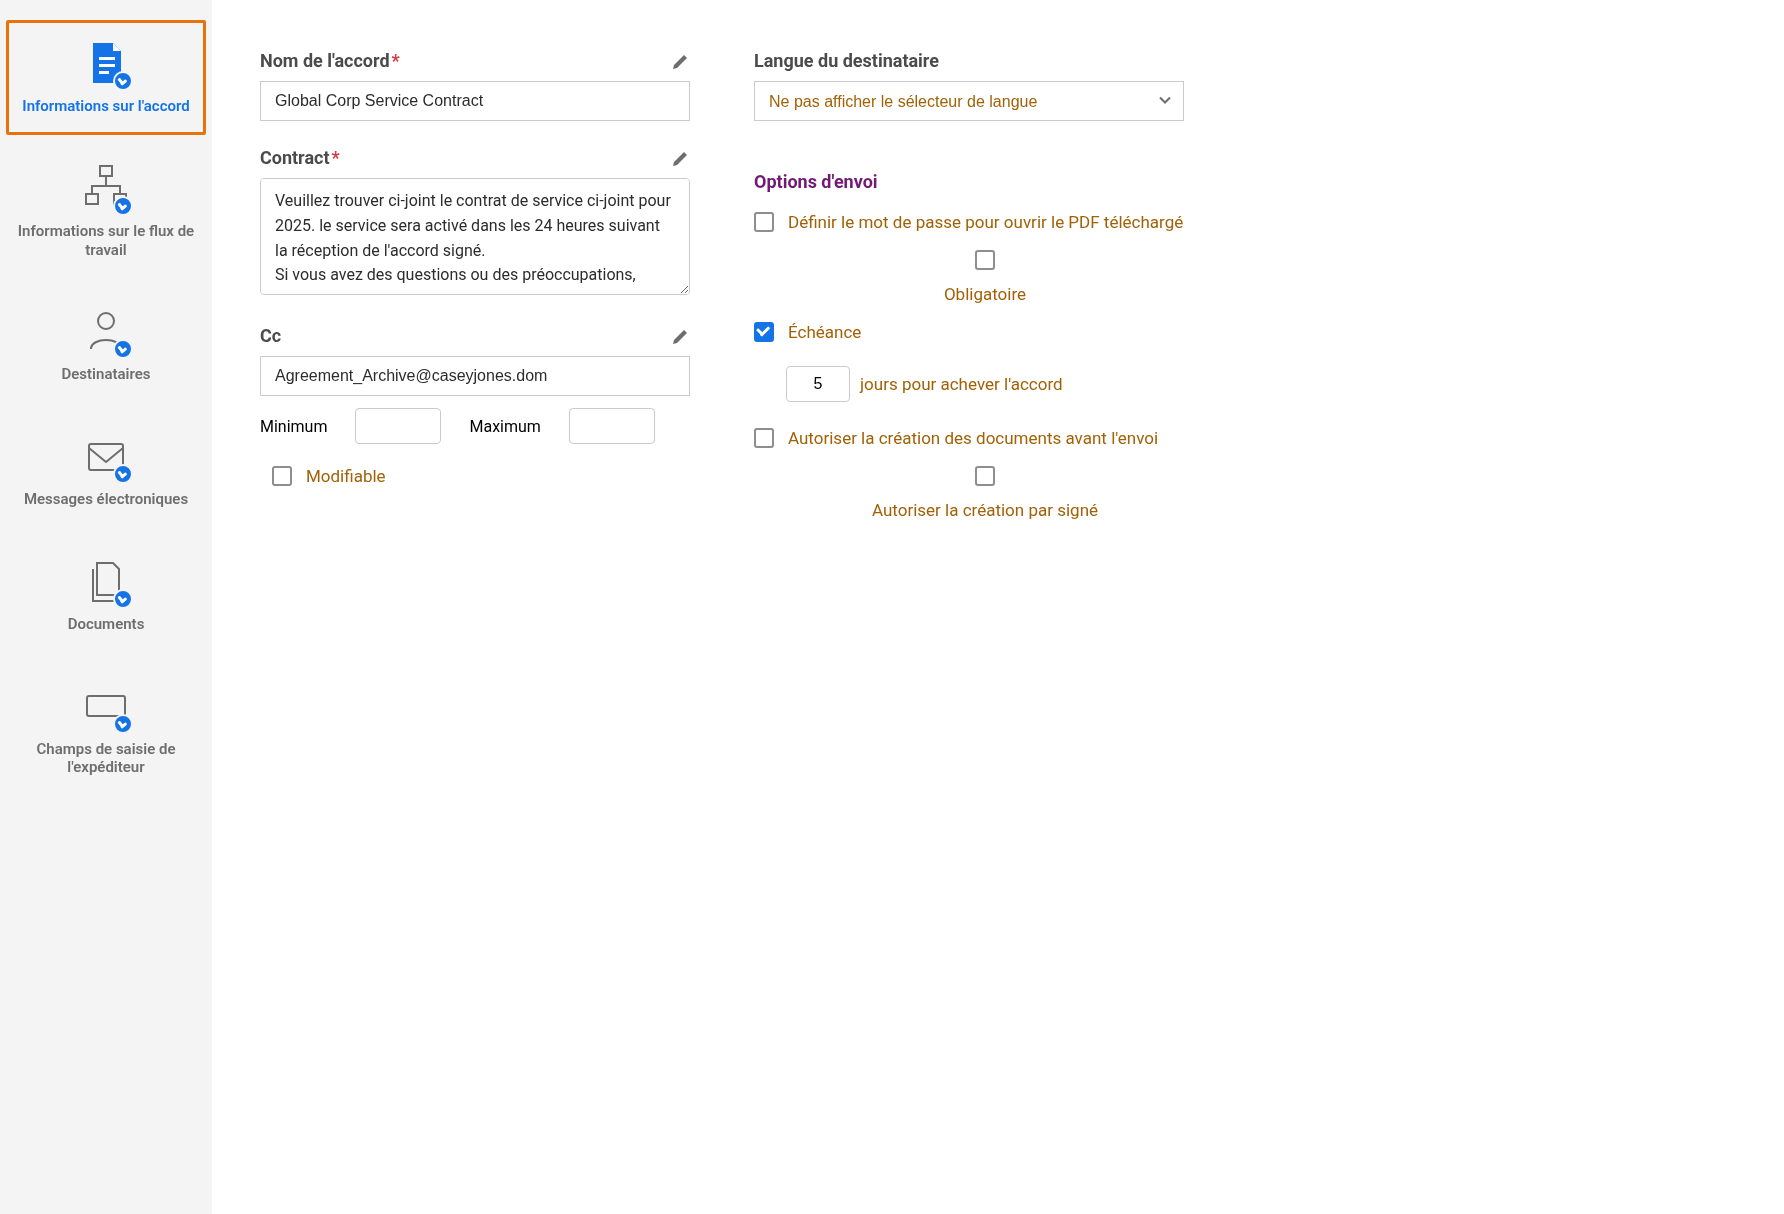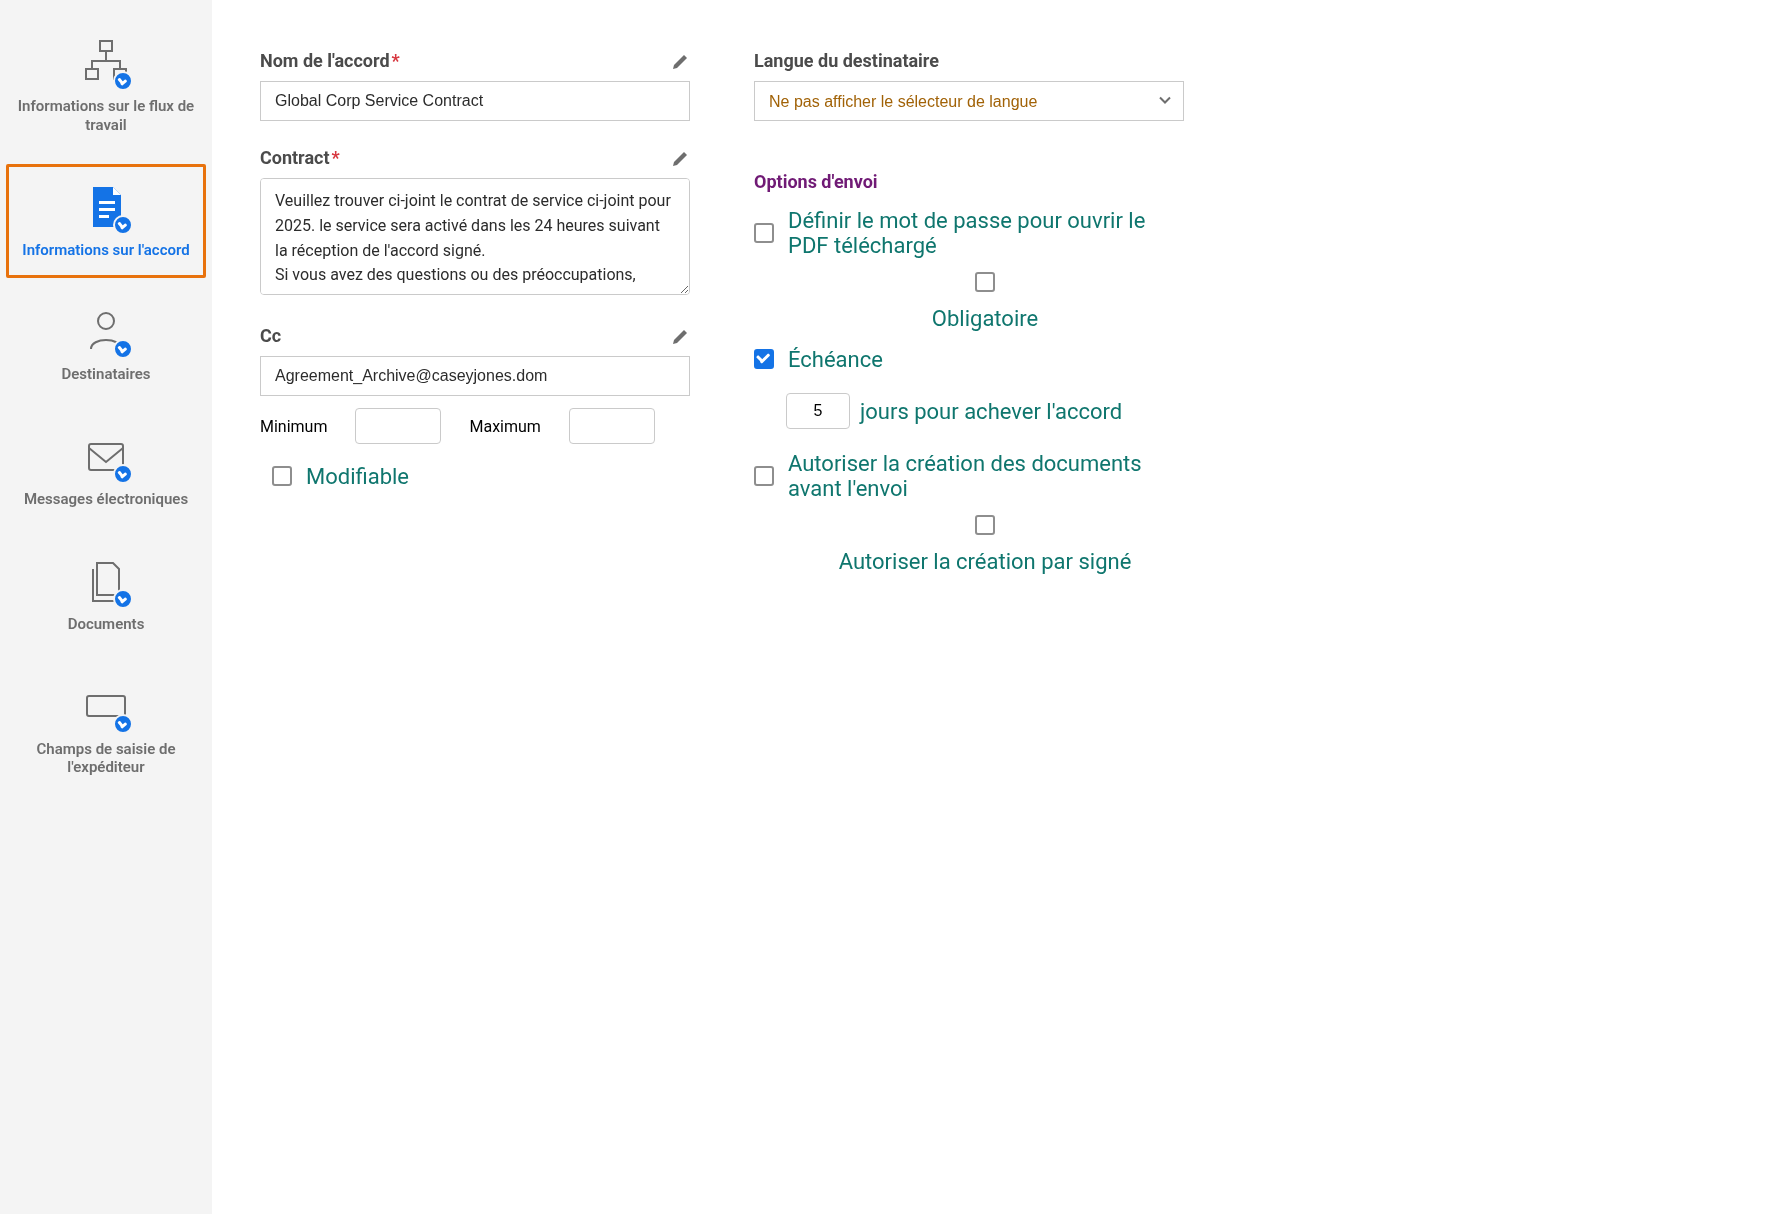--- a/index.html
+++ b/index.html
@@ -221,22 +221,22 @@
   .chk.checked::before{
     content:"";
     position:absolute;
     left:2px; top:4px;
     width:3px; height:7px;
     background:#fff;
     transform: rotate(-45deg);
     border-radius:1px;
   }
   .check-label {
-    font-size: 22px;
-    color: #0f766e;
+    font-size: 17px;
+    color: #a16207;
   }
   .days-row {
     display: flex;
     align-items: center;
     gap: 10px;
     padding-left: 32px;
     margin-top: 6px;
     margin-bottom: 22px;
   }
   .days-input {
@@ -246,45 +246,45 @@
     border-radius: 4px;
     text-align: center;
     font-size: 16px;
   }
 </style>
 </head>
 <body>
 
 <div class="sidebar">
 
-  <div class="sidebar-item">
-    <div class="sidebar-icon">
-      <svg viewBox="0 0 50 50" width="50" height="50">
-        <rect class="icon-base" x="19" y="2" width="12" height="10"></rect>
-        <rect class="icon-base" x="5" y="30" width="12" height="10"></rect>
-        <rect class="icon-base" x="33" y="30" width="12" height="10"></rect>
-        <path class="icon-base" d="M25 12 V20 M11 30 V22 H39 V30 M25 20 V22"></path>
-      </svg>
-      <div class="badge"></div>
-    </div>
-    <div class="label">Informations sur le flux de travail</div>
-  </div>
-
   <div class="sidebar-item active">
     <div class="sidebar-icon">
       <svg viewBox="0 0 50 50" width="50" height="50">
         <path fill="#1473e6" stroke="none" d="M12 4 H32 L40 12 V44 H12 Z"></path>
         <path fill="#fff" stroke="none" d="M32 4 V12 H40 Z"></path>
         <rect fill="#fff" x="18" y="18" width="16" height="3"></rect>
         <rect fill="#fff" x="18" y="25" width="16" height="3"></rect>
         <rect fill="#fff" x="18" y="32" width="10" height="3"></rect>
       </svg>
       <div class="badge"></div>
     </div>
     <div class="label">Informations sur l'accord</div>
+  </div>
+
+  <div class="sidebar-item">
+    <div class="sidebar-icon">
+      <svg viewBox="0 0 50 50" width="50" height="50">
+        <rect class="icon-base" x="19" y="2" width="12" height="10"></rect>
+        <rect class="icon-base" x="5" y="30" width="12" height="10"></rect>
+        <rect class="icon-base" x="33" y="30" width="12" height="10"></rect>
+        <path class="icon-base" d="M25 12 V20 M11 30 V22 H39 V30 M25 20 V22"></path>
+      </svg>
+      <div class="badge"></div>
+    </div>
+    <div class="label">Informations sur le flux de travail</div>
   </div>
 
   <div class="sidebar-item">
     <div class="sidebar-icon">
       <svg viewBox="0 0 50 50" width="50" height="50">
         <circle class="icon-base" cx="25" cy="14" r="8"></circle>
         <path class="icon-base" d="M10 42 C10 30 40 30 40 42"></path>
       </svg>
       <div class="badge"></div>
     </div>

